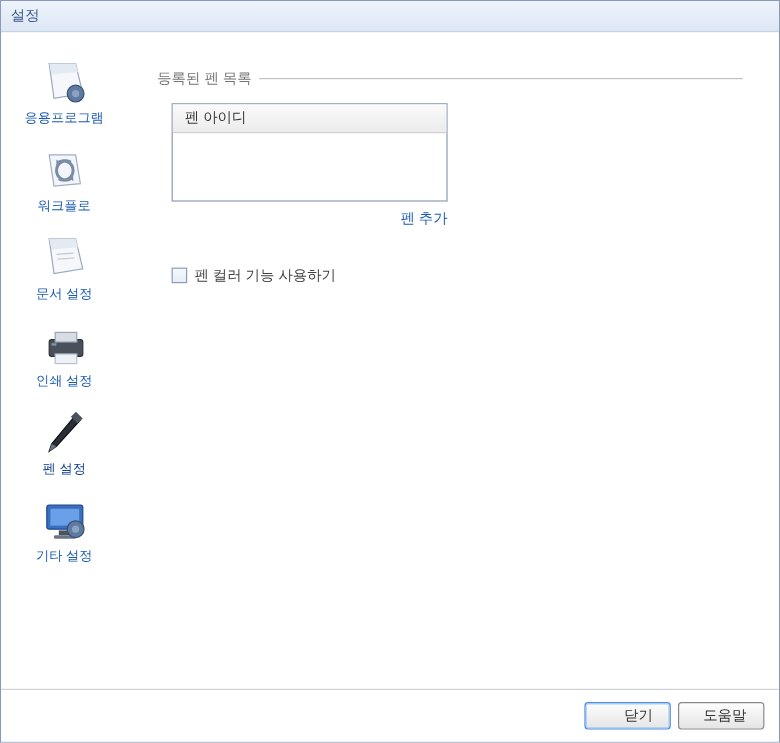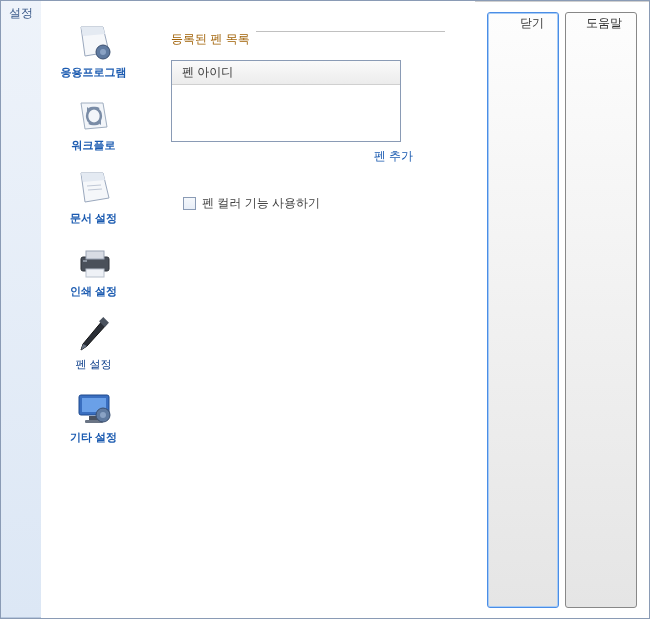--- a/index.html
+++ b/index.html
@@ -14,21 +14,21 @@
       width: 650px;
       height: 619px;
       overflow: hidden;
     }
     .window {
       width: 650px;
       height: 619px;
       border: 1px solid #8a9bb5;
       background: #fff;
       display: flex;
-      flex-direction: row;
+      flex-direction: column;
     }
     .titlebar {
       background: linear-gradient(to bottom, #eef3fa, #dce7f5);
       border-bottom: 1px solid #b8c8de;
       padding: 4px 8px;
       color: #3a5a8a;
       font-size: 12px;
     }
     .body {
       flex: 1;
@@ -56,53 +56,52 @@
       width: 48px;
       height: 40px;
       display: flex;
       align-items: center;
       justify-content: center;
     }
     .sidebar-item .label {
       color: #1a5ab0;
       font-size: 11px;
       text-align: center;
-      font-weight: bold;
     }
     .sidebar-item.selected .label {
       font-weight: normal;
       color: #0a3d8a;
     }
     .main {
       flex: 1;
       padding: 30px 30px 10px 25px;
       color: #6a6a6a;
     }
     .fieldset {
       margin-bottom: 30px;
     }
     .fieldset-header {
       display: flex;
-      align-items: flex-start;
-      color: #a16207;
+      align-items: center;
+      color: #737373;
       font-size: 12px;
       margin-bottom: 12px;
     }
     .fieldset-header .line {
       flex: 1;
       height: 1px;
       background: #c0c0c0;
       margin-left: 6px;
     }
     .listbox {
       width: 230px;
       height: 82px;
       border: 1px solid #8a9bb5;
       background: #fff;
-      margin-left: 0;
+      margin-left: 12px;
     }
     .listbox-header {
       background: linear-gradient(to bottom, #fafafa, #ececec);
       border-bottom: 1px solid #d0d0d0;
       padding: 3px 10px;
       color: #333;
       font-size: 12px;
     }
     .link-row {
       width: 230px;

